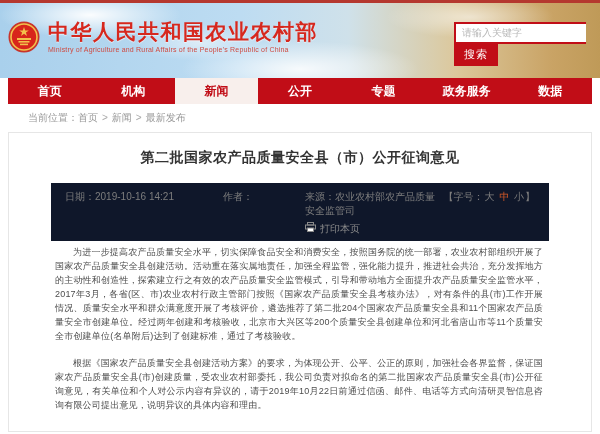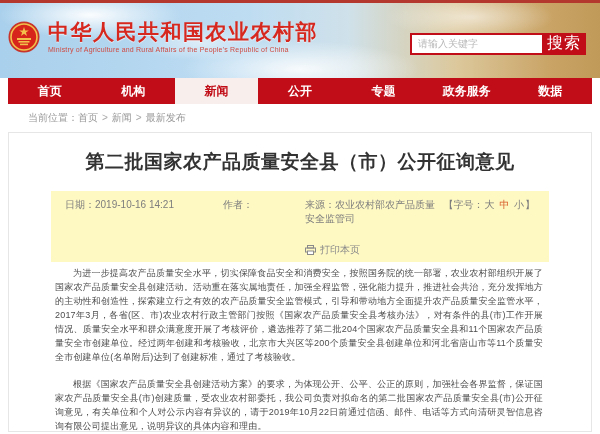--- a/index.html
+++ b/index.html
@@ -22,29 +22,29 @@
       radial-gradient(ellipse 90px 26px at 200px 40px, rgba(255,255,255,.5), rgba(255,255,255,0) 70%),
       linear-gradient(90deg,#a9d0ec 0%, #bddcf2 40%, #cfe1ea 58%, #dcc89c 76%, #c9a365 92%, #bf9a58 100%);
   }
   .brand { display:flex; align-items:center; }
   .emblem { width:32px; height:32px; display:inline-block; margin-right:8px; flex:0 0 auto; }
   .brand-cn {
     color:#d6281e; font-size:21px; font-weight:bold; letter-spacing:1.5px;
     text-shadow:0 1px 1px rgba(255,255,255,.6); line-height:24px;
   }
   .brand-en { color:#cf4a41; font-size:7px; letter-spacing:.2px; margin-top:2px; white-space:nowrap; }
-  .search { display:flex; margin-top:14px; }
+  .search { display:flex; margin-top:14px;flex-direction:column; }
   .search-input {
     width:132px; height:22px; border:2px solid #c10d17; border-right:none;
     padding:0 6px; font-size:10px; color:#555; outline:none; background:#fff;
   }
   .search-input::placeholder { color:#b9b9b9; }
   .search-btn {
     width:44px; height:22px; background:#c10d17; color:#fff; border:none;
-    font-size:16px; cursor:pointer; letter-spacing:1px;
+    font-size:11px; cursor:pointer; letter-spacing:1px;
   }
   
   .mainnav {
     margin:0 8px; height:26px; background:#c10d17; display:flex;
     align-items:stretch; justify-content:space-between;
   }
   .nav-item {
     flex:1; text-align:center; line-height:26px; color:#fff; font-size:12px;
     font-weight:bold; text-decoration:none; cursor:pointer; white-space:nowrap;
   }
@@ -52,31 +52,31 @@
   
   .breadcrumb { height:28px; line-height:28px; padding:0 28px; font-size:10px; color:#999; }
   .breadcrumb a { color:#999; text-decoration:none; cursor:pointer; }
   .breadcrumb .sep { margin:0 4px; color:#aaa; }
   
   .content-box {
     margin:0 8px; border:1px solid #e6e6e6; background:#fff; height:300px;
     padding-top:16px;
   }
   .article-title {
-    text-align:center; font-size:19px; font-weight:bold; color:#333;
+    text-align:center; font-size:14px; font-weight:bold; color:#333;
     letter-spacing:.5px; margin-bottom:16px;
   }
   .meta {
-    margin:0 42px; background:#fef9c3; padding:7px 14px 5px; display:flex;
+    margin:0 42px; background:#0f172a; padding:7px 14px 5px; display:flex;
     font-size:10px; color:#7d7d7d; align-items:flex-start;
   }
   .meta-date { width:158px; flex:0 0 auto; }
   .meta-author { width:82px; flex:0 0 auto; }
   .meta-source { flex:1 1 auto; }
-  .print-row { margin-top:17px; display:flex; align-items:center; color:#8a8a8a; cursor:pointer; }
+  .print-row { margin-top:4px; display:flex; align-items:flex-start; color:#8a8a8a; cursor:pointer; }
   .print-row svg { margin-right:4px; }
   .meta-fontsize { flex:0 0 auto; white-space:nowrap; }
   .meta-fontsize a { color:#7d7d7d; text-decoration:none; cursor:pointer; margin:0 1px; }
   .meta-fontsize a.fs-active { color:#d75a28; }
   
   .body-text { margin:4px 48px 0 46px; }
   .body-text p {
     font-size:9px; line-height:14px; color:#4d4d4d; text-align:justify;
     text-indent:2em; margin-bottom:13px; letter-spacing:.2px;
   }

